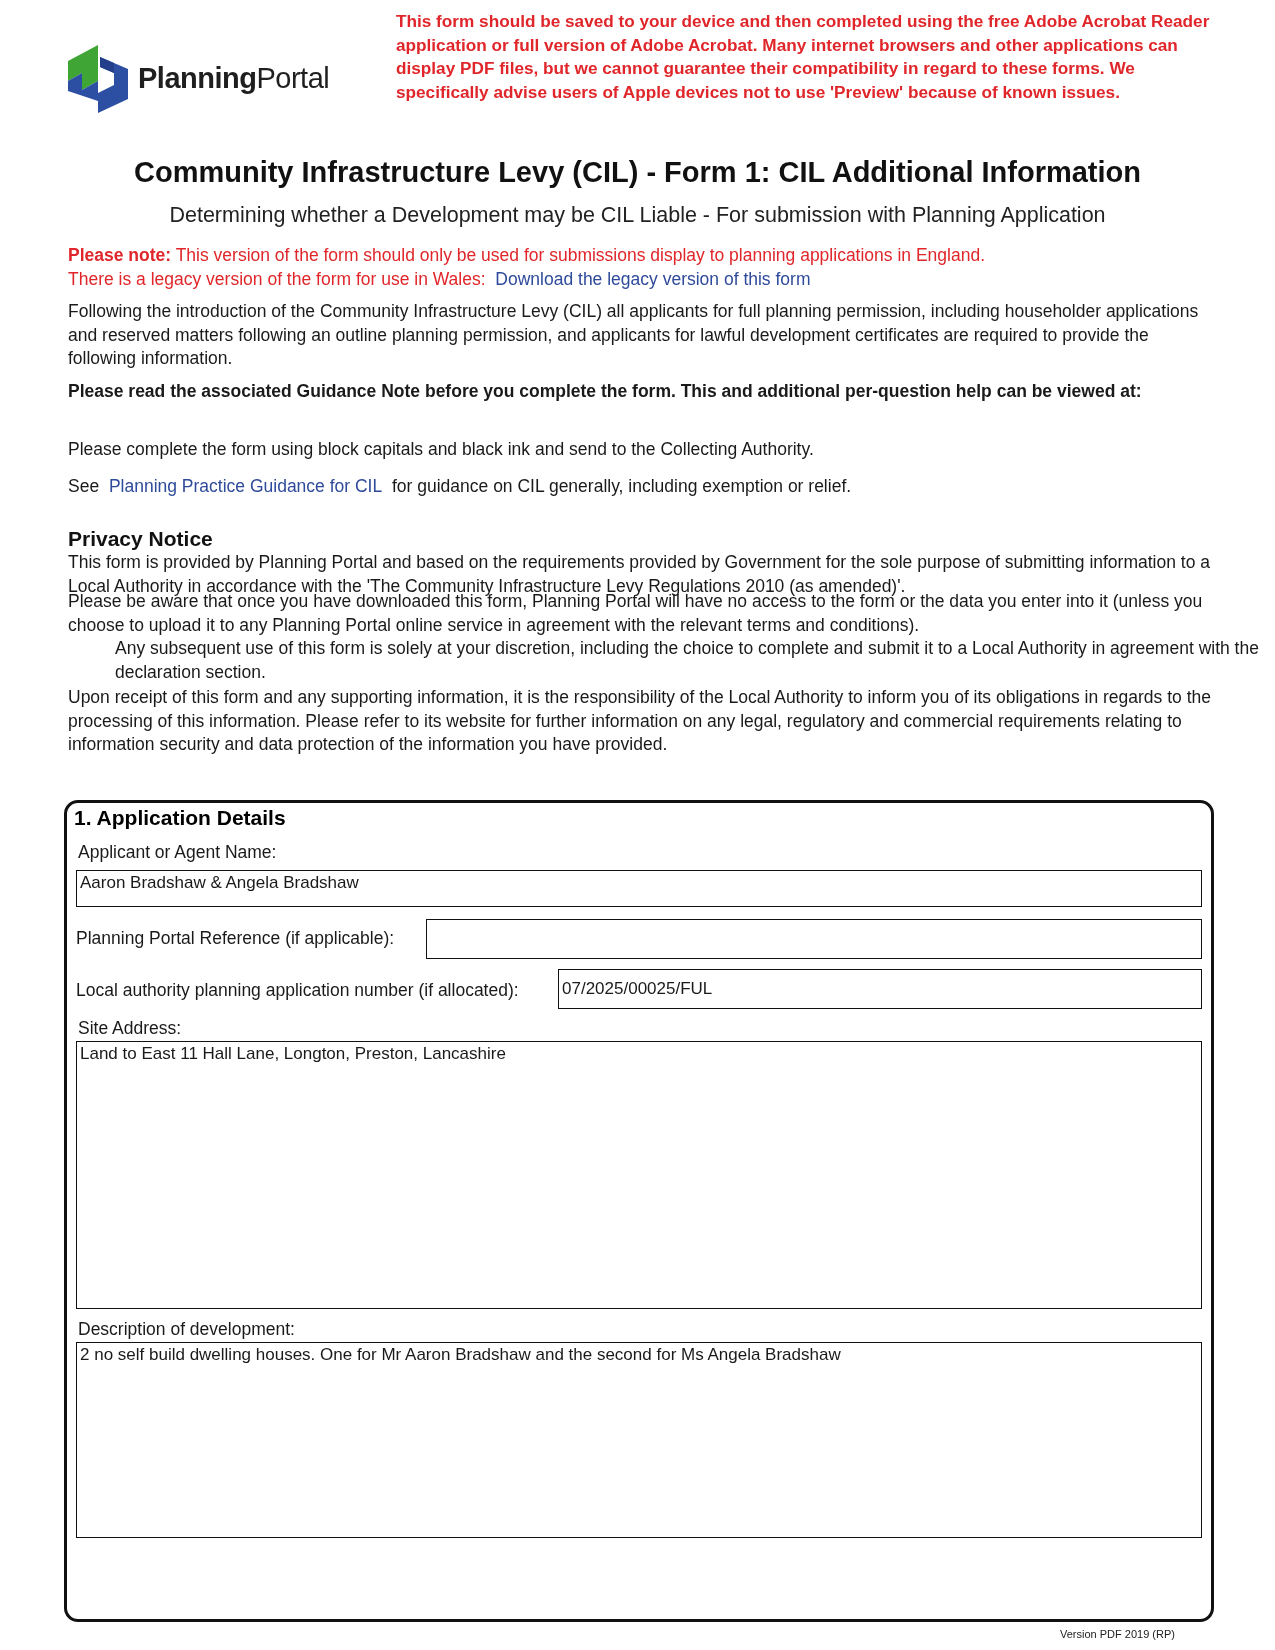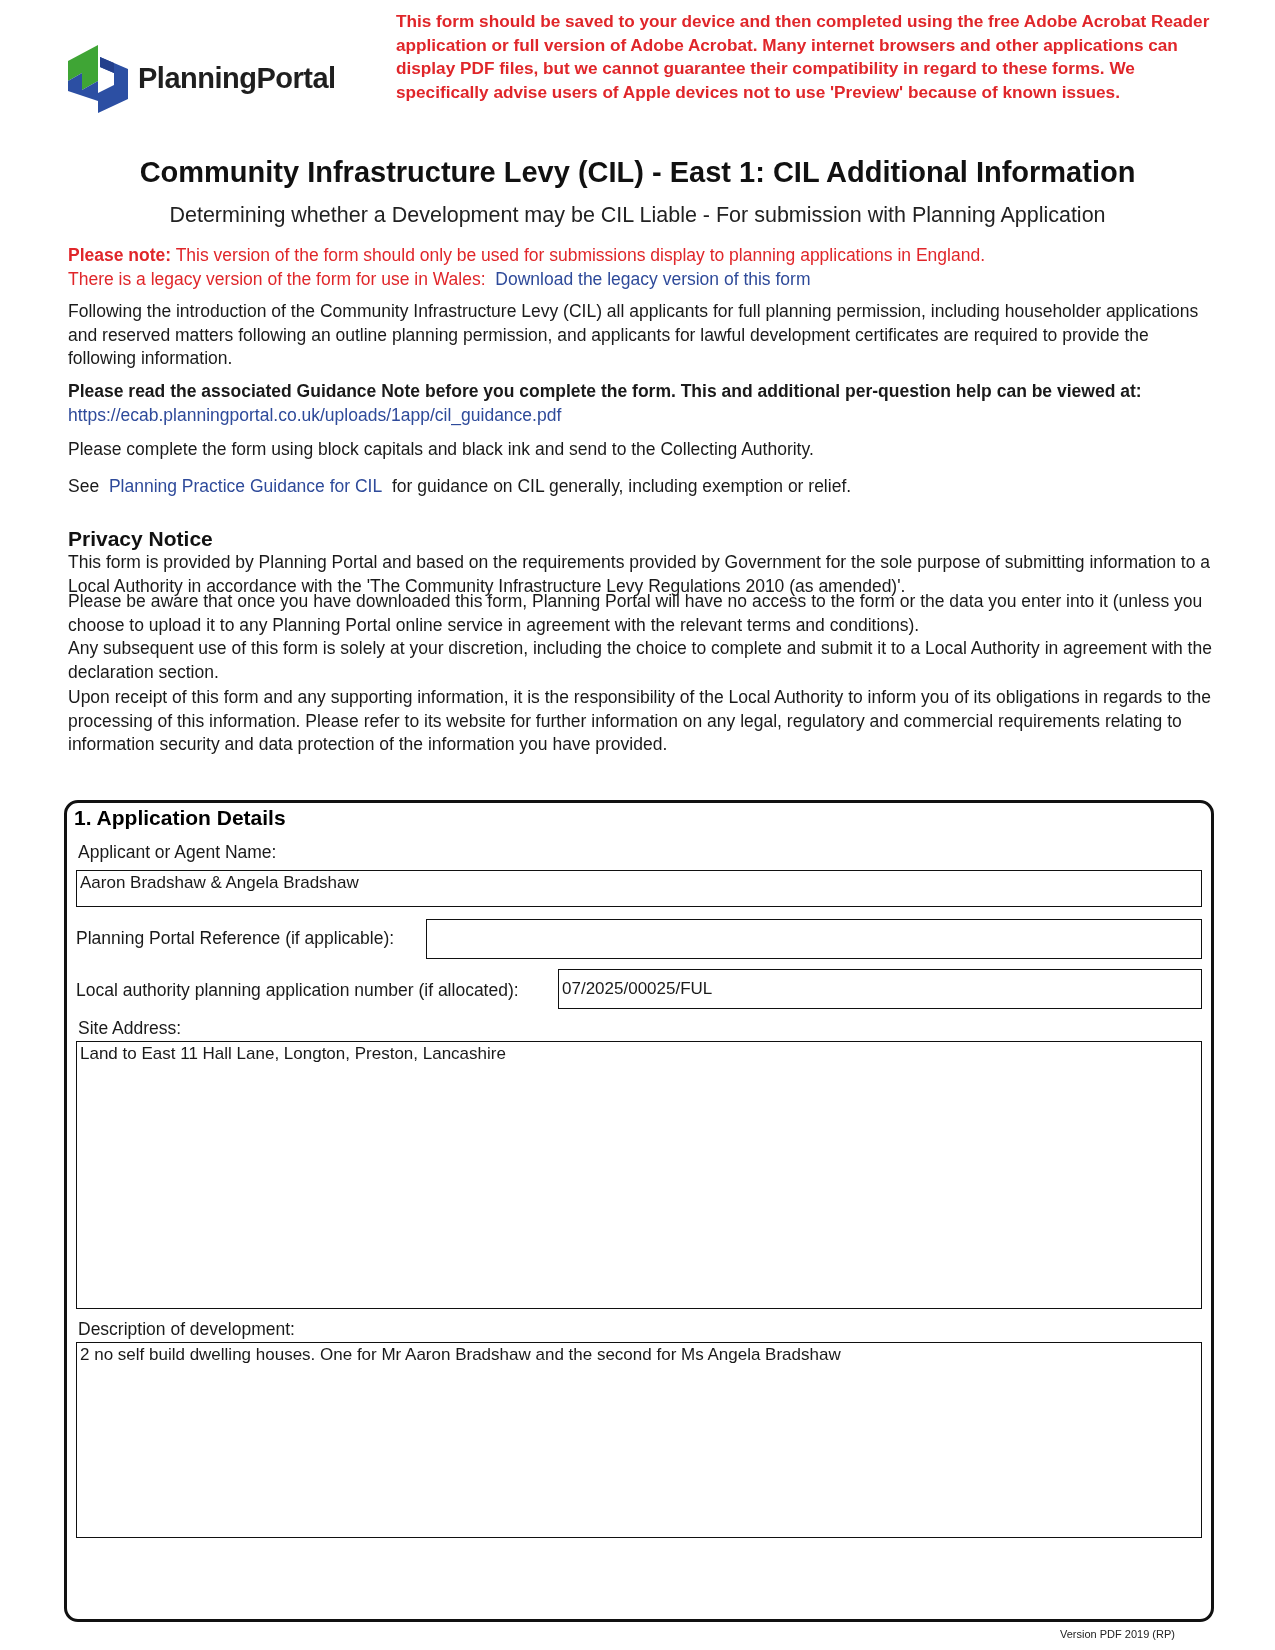--- a/index.html
+++ b/index.html
@@ -3,21 +3,21 @@
 <meta charset="utf-8">
 <style>
   html, body { margin: 0; padding: 0; background: #ffffff; }
   body { width: 1275px; height: 1650px; position: relative; overflow: hidden;
          font-family: "Liberation Sans", sans-serif; color: #1a1a1a; }
   .abs { position: absolute; }
   .logo { left: 68px; top: 42px; width: 280px; height: 72px; display: flex; align-items: center; }
   .logo svg { width: 62px; height: 70px; }
   .logo-text { font-size: 29px; letter-spacing: -0.5px; margin-left: 8px; color: #1f1f1f; }
   .logo-text b { font-weight: 700; }
-  .logo-text span.light { font-weight: 700; }
+  .logo-text span.light { font-weight: 400; }
   .warning { left: 396px; top: 10px; width: 820px; color: #e0262a; font-weight: 700;
              font-size: 17.2px; line-height: 23.5px; }
   .title { left: 0; width: 1275px; top: 156px; text-align: center; font-weight: 700; font-size: 29px; color: #111; }
   .subtitle { left: 0; width: 1275px; top: 203px; text-align: center; font-size: 21.5px; color: #222; }
   .note { left: 68px; top: 243px; font-size: 17.5px; line-height: 24px; color: #e0262a; }
   .note b { font-weight: 700; }
   .link { color: #2e4a9a; }
   .para { left: 68px; width: 1150px; font-size: 17.5px; line-height: 23.5px; color: #1a1a1a; }
   .bold { font-weight: 700; }
   .h2 { left: 68px; top: 527px; font-size: 21px; font-weight: 700; color: #111; }
@@ -38,47 +38,46 @@
     <polygon points="0,18 30,2 30,38 14,47 14,30 0,38" fill="#3fa535"></polygon>
     <polygon points="0,38 14,30 14,47 30,38 30,58 0,48" fill="#2c4fa3"></polygon>
     <polygon points="32,14 60,26 60,56 30,70 30,50 46,42 46,30 32,24" fill="#2c4fa3"></polygon>
     <polygon points="32,14 46,20 46,30 32,24" fill="#233f8c"></polygon>
   </svg>
   <div class="logo-text"><b>Planning</b><span class="light">Portal</span></div>
 </div>
 
 <div class="abs warning">This form should be saved to your device and then completed using the free Adobe Acrobat Reader application or full version of Adobe Acrobat. Many internet browsers and other applications can display PDF files, but we cannot guarantee their compatibility in regard to these forms. We specifically advise users of Apple devices not to use 'Preview' because of known issues.</div>
 
-<div class="abs title">Community Infrastructure Levy (CIL) - East 1: CIL Additional Information</div>
+<div class="abs title">Community Infrastructure Levy (CIL) - Form 1: CIL Additional Information</div>
 <div class="abs subtitle">Determining whether a Development may be CIL Liable - For  submission with Planning Application</div>
 
 <div class="abs note">
   <div><b>Please note:</b><span> This version of the form should only be used for submissions display to planning applications in England.</span></div>
   <div><span>There is a legacy version of the form for use in Wales:</span>&nbsp;&nbsp;<span class="link">Download the legacy version of this form</span></div>
 </div>
 
 <div class="abs para" style="top:300px;">Following the introduction of the Community Infrastructure Levy (CIL) all applicants for full planning permission, including householder applications and reserved matters following an outline planning permission, and applicants for lawful development certificates are required to provide the following information.</div>
 
 <div class="abs para" style="top:380px;">
   <div class="bold">Please read the associated Guidance Note before you complete the form. This and additional per-question help can be viewed at:</div>
-  <div class="link">https://ecab.planningportal.co.uk/uploads/1app/cil_guidance.pdf</div>
 </div>
 
 <div class="abs para" style="top:438px;">Please complete the form using block capitals and black ink and send to the Collecting Authority.</div>
 
 <div class="abs para" style="top:475px;">
   <span>See</span>&nbsp;
   <span class="link">Planning Practice Guidance for CIL</span>&nbsp;
   <span>for guidance on CIL generally, including exemption or relief.</span>
 </div>
 
 <div class="abs h2">Privacy Notice</div>
 <div class="abs para" style="top:539px; margin-top:12px;">This form is provided by Planning Portal and based on the requirements provided by Government for the sole purpose of submitting information to a Local Authority in accordance with the 'The Community Infrastructure Levy Regulations 2010 (as amended)'.</div>
 <div class="abs para" style="top:590px;">Please be aware that once you have downloaded this form, Planning Portal will have no access to the form or the data you enter into it (unless you choose to upload it to any Planning Portal online service in agreement with the relevant terms and conditions).</div>
-<div class="abs para" style="top:637px;">Any subsequent use of this form is solely at your discretion, including the choice to complete and submit it to a Local Authority in agreement with the declaration section.</div>
+<div class="abs para" style="top:637px;margin-left:47px;">Any subsequent use of this form is solely at your discretion, including the choice to complete and submit it to a Local Authority in agreement with the declaration section.</div>
 <div class="abs para" style="top:686px;">Upon receipt of this form and any supporting information, it is the responsibility of the Local Authority to inform you of its obligations in regards to the processing of this information. Please refer to its website for further information on any legal, regulatory and commercial requirements relating to information security and data protection of the information you have provided.</div>
 
 <div class="abs section"></div>
 <div class="abs sec-title">1. Application Details</div>
 
 <div class="abs label" style="left:78px; top:842px;">Applicant or Agent Name:</div>
 <div class="abs field" style="left:76px; top:870px; width:1126px; height:37px;">Aaron Bradshaw &amp; Angela Bradshaw</div>
 
 <div class="abs label" style="left:76px; top:928px;">Planning Portal Reference (if applicable):</div>
 <div class="abs field" style="left:426px; top:919px; width:776px; height:40px;"></div>

